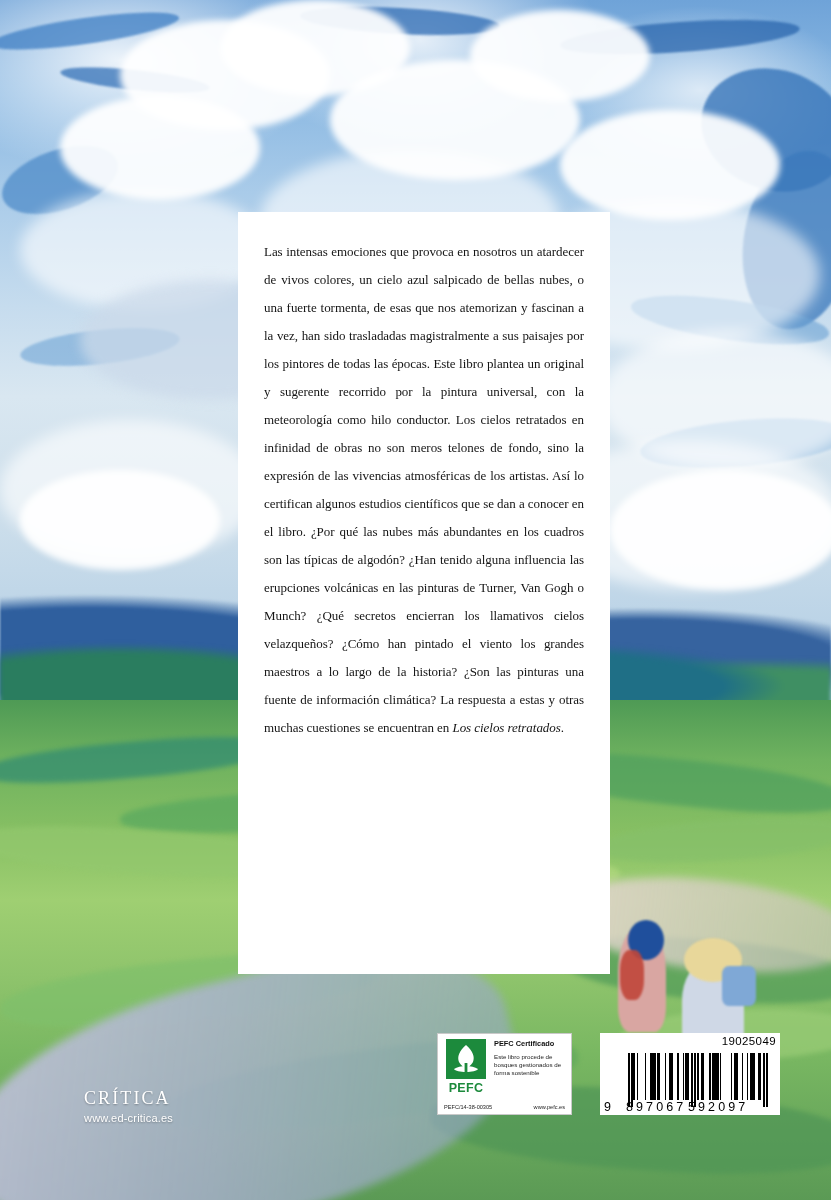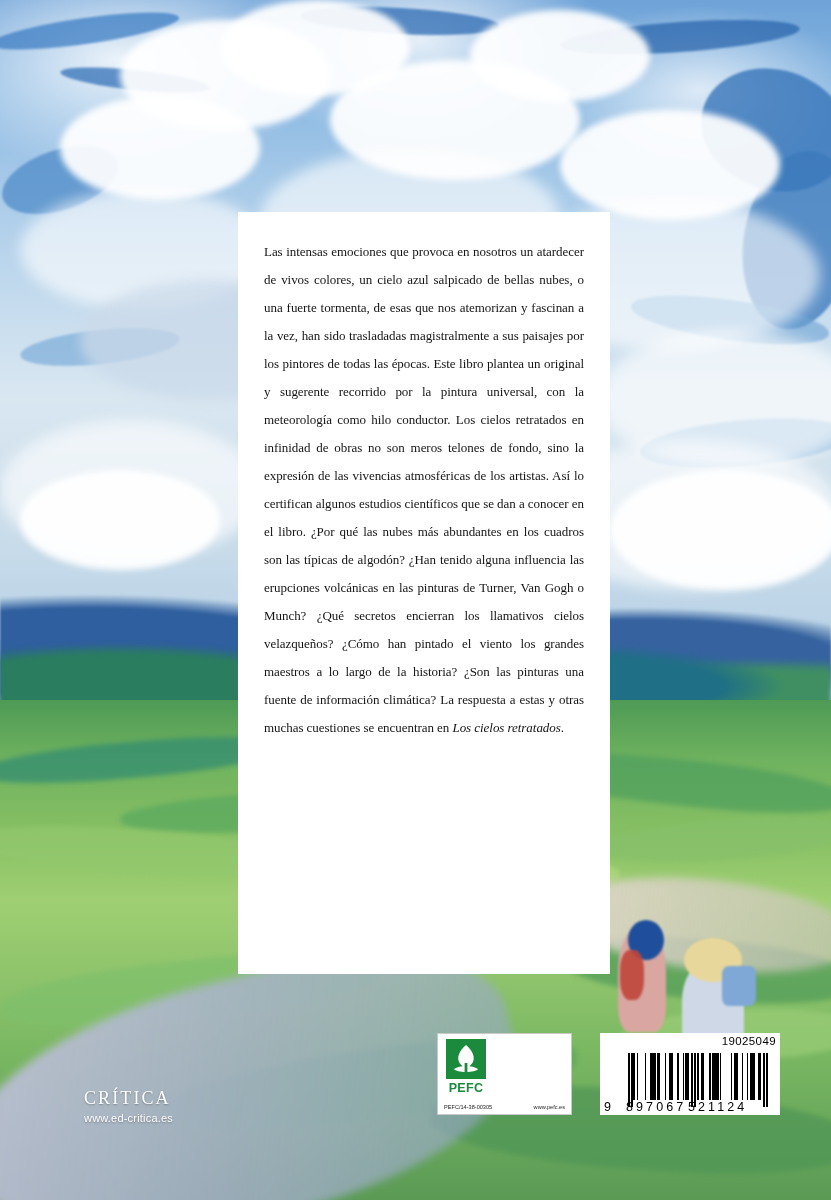--- a/index.html
+++ b/index.html
@@ -351,20 +351,24 @@
       <div class="pefc-mark">
         <svg width="40" height="40" viewBox="0 0 40 40" aria-hidden="true">
           <rect x="0" y="0" width="40" height="40" fill="#1c8a3c"></rect>
           <path d="M20 6 C13 12 11 18 13 23 C15 27 19 28 20 33 C21 28 25 27 27 23 C29 18 27 12 20 6 Z" fill="#ffffff"></path>
           <path d="M8 30 C14 26 26 26 32 30 C30 34 10 34 8 30 Z" fill="#ffffff"></path>
           <rect x="18.6" y="24" width="2.8" height="10" fill="#1c8a3c"></rect>
         </svg>
       </div>
       <div class="pefc-word">PEFC</div>
     </div>
+    <div class="pefc-text">
+      <div class="pefc-title">PEFC Certificado</div>
+      <div class="pefc-desc">Este libro procede de bosques gestionados de forma sostenible</div>
+    </div>
     <div class="pefc-foot">
       <span>PEFC/14-38-00305</span>
       <span>www.pefc.es</span>
     </div>
   </div>
 
   <div class="barcode-box">
     <div class="isbn-top">19025049</div>
     <div class="bars" id="bars">
         <div class="bar tall" style="width: 1.6px;"></div>
@@ -427,17 +431,17 @@
         <div class="bar sp" style="width: 2.7px;"></div>
         <div class="bar" style="width: 2.7px;"></div>
         <div class="bar sp" style="width: 2.7px;"></div>
         <div class="bar tall" style="width: 1.6px;"></div>
         <div class="bar tall sp" style="width: 1.6px;"></div>
         <div class="bar tall" style="width: 1.6px;"></div>
       </div>
     <div class="ean-digits">
       <span class="ean-lead">9</span>
       <span class="ean-g1">897067</span>
-      <span class="ean-g2">521124</span>
+      <span class="ean-g2">592097</span>
     </div>
   </div>
 
 </div>
 
 </body></html>

